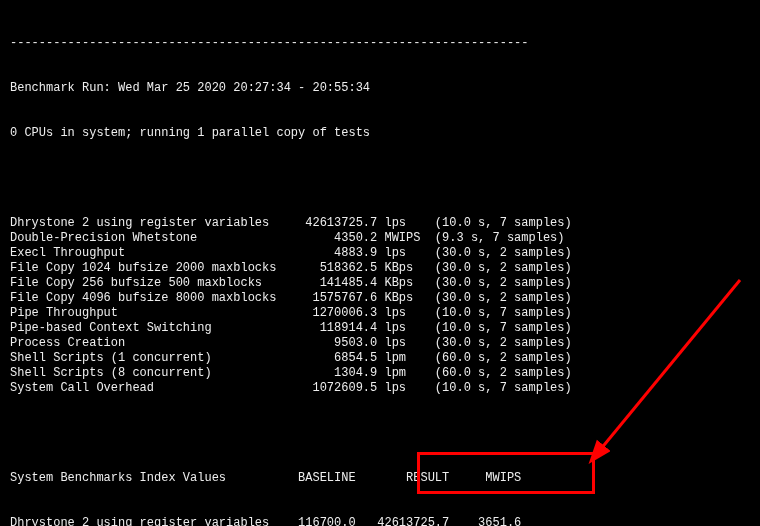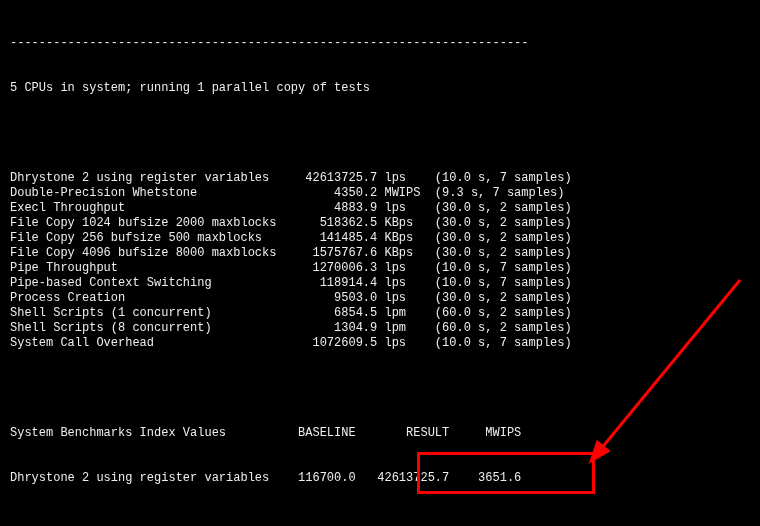--- a/index.html
+++ b/index.html
@@ -30,21 +30,22 @@
   .arrow {
     position: absolute;
     pointer-events: none;
   }
 </style>
 </head>
 <body>
 
 <div class="terminal">
   <div class="line">------------------------------------------------------------------------</div>
-  <div class="line">5 CPUs in system; running 1 parallel copy of tests</div>
+  <div class="line">Benchmark Run: Wed Mar 25 2020 20:27:34 - 20:55:34</div>
+  <div class="line">0 CPUs in system; running 1 parallel copy of tests</div>
   <div class="line"> </div>
   <div id="raw-block"><div class="line">Dhrystone 2 using register variables     42613725.7 lps    (10.0 s, 7 samples)</div><div class="line">Double-Precision Whetstone                   4350.2 MWIPS  (9.3 s, 7 samples)</div><div class="line">Execl Throughput                             4883.9 lps    (30.0 s, 2 samples)</div><div class="line">File Copy 1024 bufsize 2000 maxblocks      518362.5 KBps   (30.0 s, 2 samples)</div><div class="line">File Copy 256 bufsize 500 maxblocks        141485.4 KBps   (30.0 s, 2 samples)</div><div class="line">File Copy 4096 bufsize 8000 maxblocks     1575767.6 KBps   (30.0 s, 2 samples)</div><div class="line">Pipe Throughput                           1270006.3 lps    (10.0 s, 7 samples)</div><div class="line">Pipe-based Context Switching               118914.4 lps    (10.0 s, 7 samples)</div><div class="line">Process Creation                             9503.0 lps    (30.0 s, 2 samples)</div><div class="line">Shell Scripts (1 concurrent)                 6854.5 lpm    (60.0 s, 2 samples)</div><div class="line">Shell Scripts (8 concurrent)                 1304.9 lpm    (60.0 s, 2 samples)</div><div class="line">System Call Overhead                      1072609.5 lps    (10.0 s, 7 samples)</div></div>
   <div class="line"> </div>
   <div class="line" id="index-header">System Benchmarks Index Values          BASELINE       RESULT     MWIPS</div>
   <div id="index-block"><div class="line">Dhrystone 2 using register variables    116700.0   42613725.7    3651.6</div></div>
   
   
   
   
 

